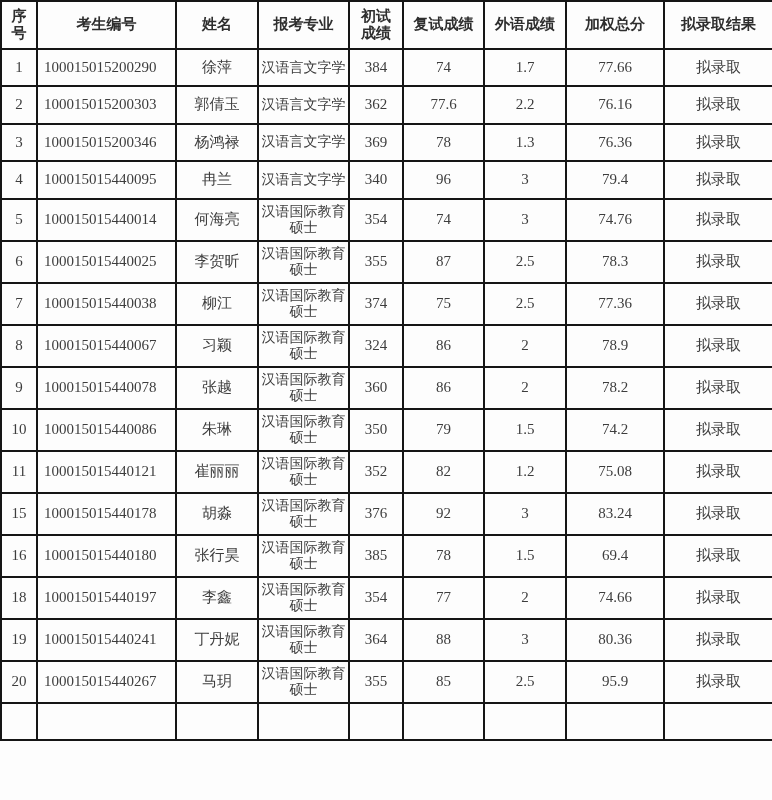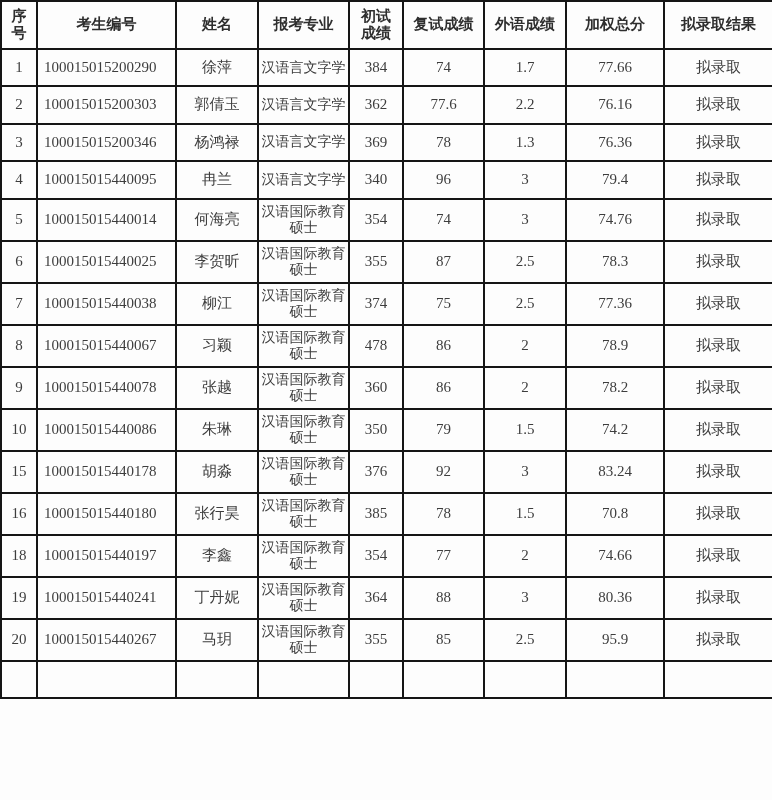--- a/index.html
+++ b/index.html
@@ -146,21 +146,21 @@
         <td>75</td>
         <td>2.5</td>
         <td>77.36</td>
         <td>拟录取</td>
       </tr>
       <tr>
         <td>8</td>
         <td class="col-id">100015015440067</td>
         <td>习颖</td>
         <td class="col-major">汉语国际教育硕士</td>
-        <td>478</td>
+        <td>324</td>
         <td>86</td>
         <td>2</td>
         <td>78.9</td>
         <td>拟录取</td>
       </tr>
       <tr>
         <td>9</td>
         <td class="col-id">100015015440078</td>
         <td>张越</td>
         <td class="col-major">汉语国际教育硕士</td>
@@ -175,39 +175,50 @@
         <td class="col-id">100015015440086</td>
         <td>朱琳</td>
         <td class="col-major">汉语国际教育硕士</td>
         <td>350</td>
         <td>79</td>
         <td>1.5</td>
         <td>74.2</td>
         <td>拟录取</td>
       </tr>
       <tr>
+        <td>11</td>
+        <td class="col-id">100015015440121</td>
+        <td>崔丽丽</td>
+        <td class="col-major">汉语国际教育硕士</td>
+        <td>352</td>
+        <td>82</td>
+        <td>1.2</td>
+        <td>75.08</td>
+        <td>拟录取</td>
+      </tr>
+      <tr>
         <td>15</td>
         <td class="col-id">100015015440178</td>
         <td>胡淼</td>
         <td class="col-major">汉语国际教育硕士</td>
         <td>376</td>
         <td>92</td>
         <td>3</td>
         <td>83.24</td>
         <td>拟录取</td>
       </tr>
       <tr>
         <td>16</td>
         <td class="col-id">100015015440180</td>
         <td>张行昊</td>
         <td class="col-major">汉语国际教育硕士</td>
         <td>385</td>
         <td>78</td>
         <td>1.5</td>
-        <td>70.8</td>
+        <td>69.4</td>
         <td>拟录取</td>
       </tr>
       <tr>
         <td>18</td>
         <td class="col-id">100015015440197</td>
         <td>李鑫</td>
         <td class="col-major">汉语国际教育硕士</td>
         <td>354</td>
         <td>77</td>
         <td>2</td>

